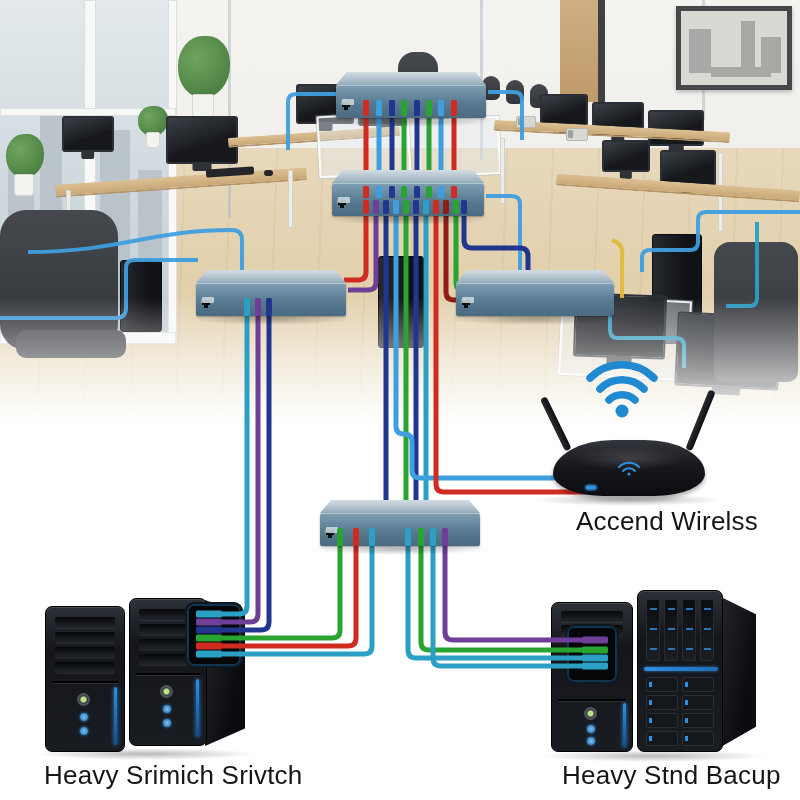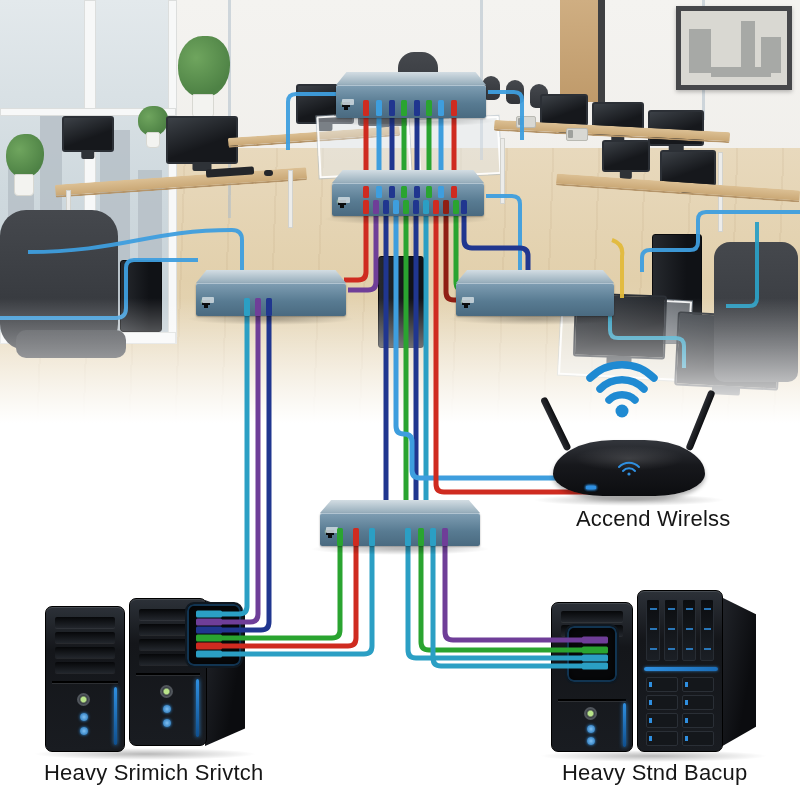--- a/index.html
+++ b/index.html
@@ -96,21 +96,21 @@
   
   .ant{width:7px;background:linear-gradient(90deg,#2a2c31,#0e0f12);border-radius:4px;transform-origin:50% 100%;}
   .r-body{background:linear-gradient(180deg,#33363c 0%,#17181c 45%,#0c0d10 100%);
           border-radius:46% 46% 38% 38% / 70% 70% 46% 46%;box-shadow:0 3px 4px rgba(0,0,0,.3);}
   .r-sheen{left:14%;top:10%;width:72%;height:45%;border-radius:50%;
            background:radial-gradient(ellipse,rgba(255,255,255,.14),rgba(255,255,255,0) 70%);}
   .r-leds{left:22%;bottom:7px;width:56%;height:3px;display:flex;gap:8px;}
   .r-leds i{position:static;width:10px;height:3px;background:#2f8fe0;border-radius:2px;box-shadow:0 0 3px #2f8fe0;}
 
   
-  .lab{font-size:22px;font-weight:500;color:#161616;letter-spacing:.2px;white-space:nowrap;}
+  .lab{font-size:26px;font-weight:500;color:#161616;letter-spacing:.2px;white-space:nowrap;}
 </style>
 </head>
 <body>
 
 <div id="page">
 
   <div class="office">
     <div class="wall"></div>
     <div class="floor"></div>
     <div class="planks"></div>

